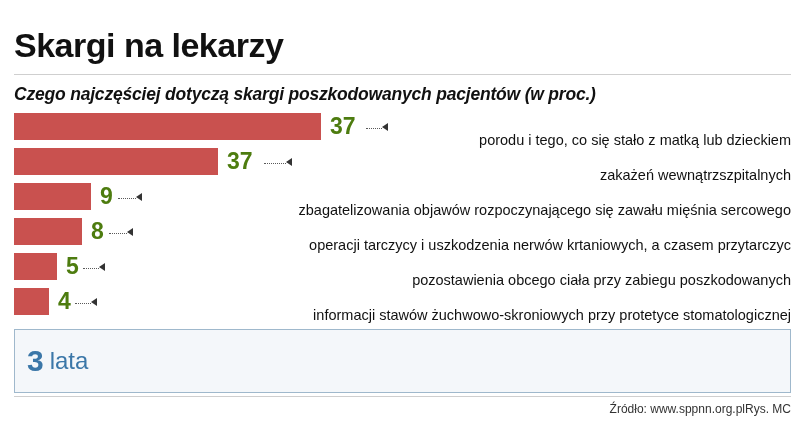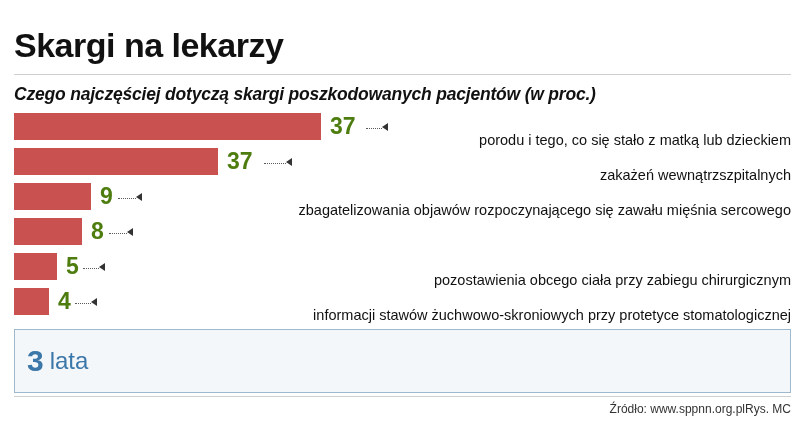--- a/index.html
+++ b/index.html
@@ -169,28 +169,29 @@
       <div class="dotline" style="left:104px; width:18px;"></div>
       <div class="arrow" style="left:122px;"></div>
       <div class="label">zbagatelizowania objawów rozpoczynającego się zawału mięśnia sercowego</div>
     </div>
 
     <div class="row">
       <div class="bar" style="width:68px;"></div>
       <div class="value" style="left:77px;">8</div>
       <div class="dotline" style="left:95px; width:18px;"></div>
       <div class="arrow" style="left:113px;"></div>
+      <div class="label">operacji tarczycy i uszkodzenia nerwów krtaniowych, a czasem przytarczyc</div>
     </div>
 
     <div class="row">
       <div class="bar" style="width:43px;"></div>
       <div class="value" style="left:52px;">5</div>
       <div class="dotline" style="left:69px; width:16px;"></div>
       <div class="arrow" style="left:85px;"></div>
-      <div class="label">pozostawienia obcego ciała przy zabiegu chirurgicznym</div>
+      <div class="label">pozostawienia obcego ciała przy zabiegu poszkodowanych</div>
     </div>
 
     <div class="row">
       <div class="bar" style="width:35px;"></div>
       <div class="value" style="left:44px;">4</div>
       <div class="dotline" style="left:61px; width:16px;"></div>
       <div class="arrow" style="left:77px;"></div>
       <div class="label">informacji stawów żuchwowo-skroniowych przy protetyce stomatologicznej</div>
     </div>
 

